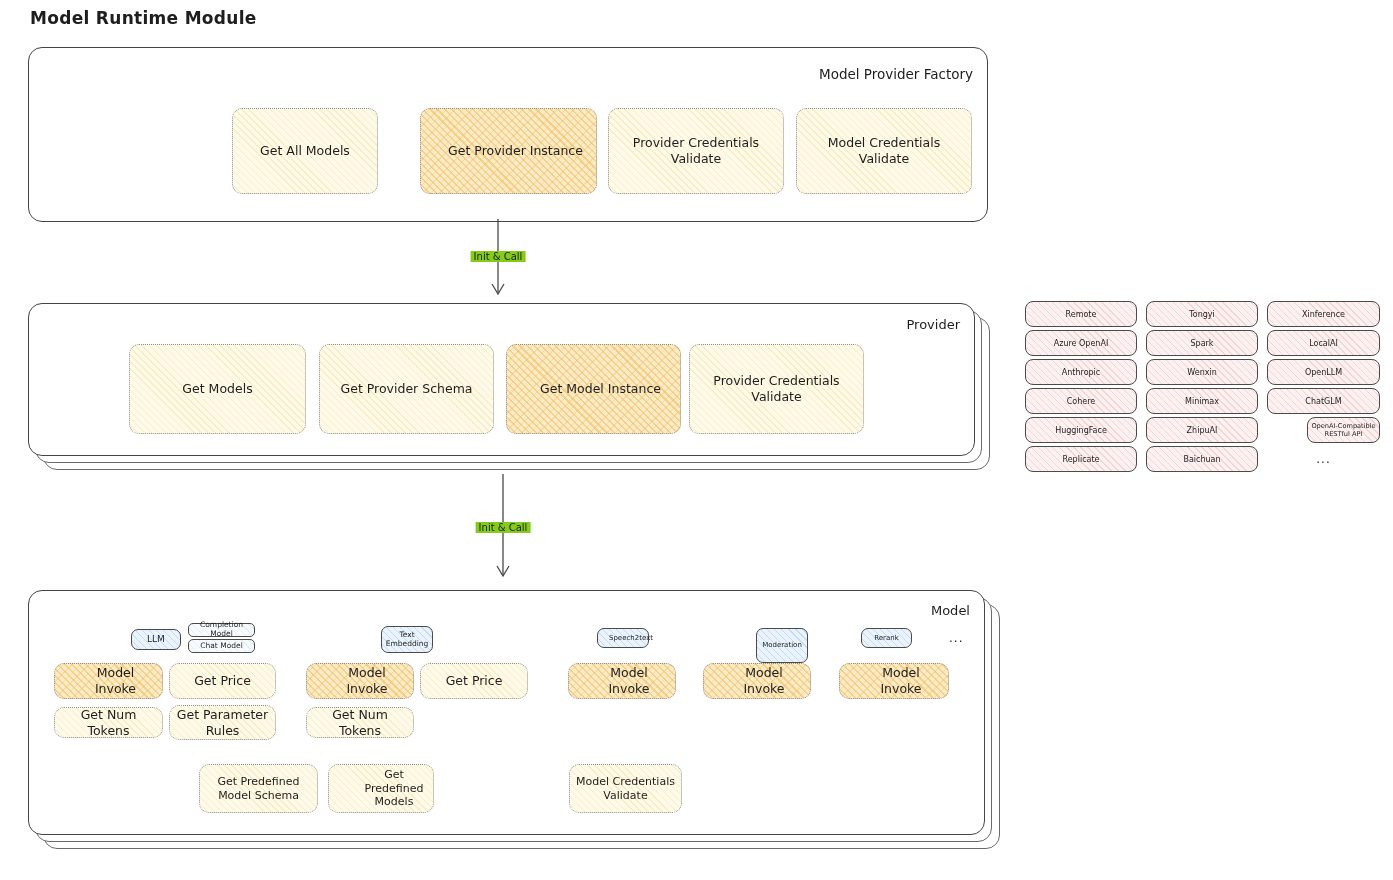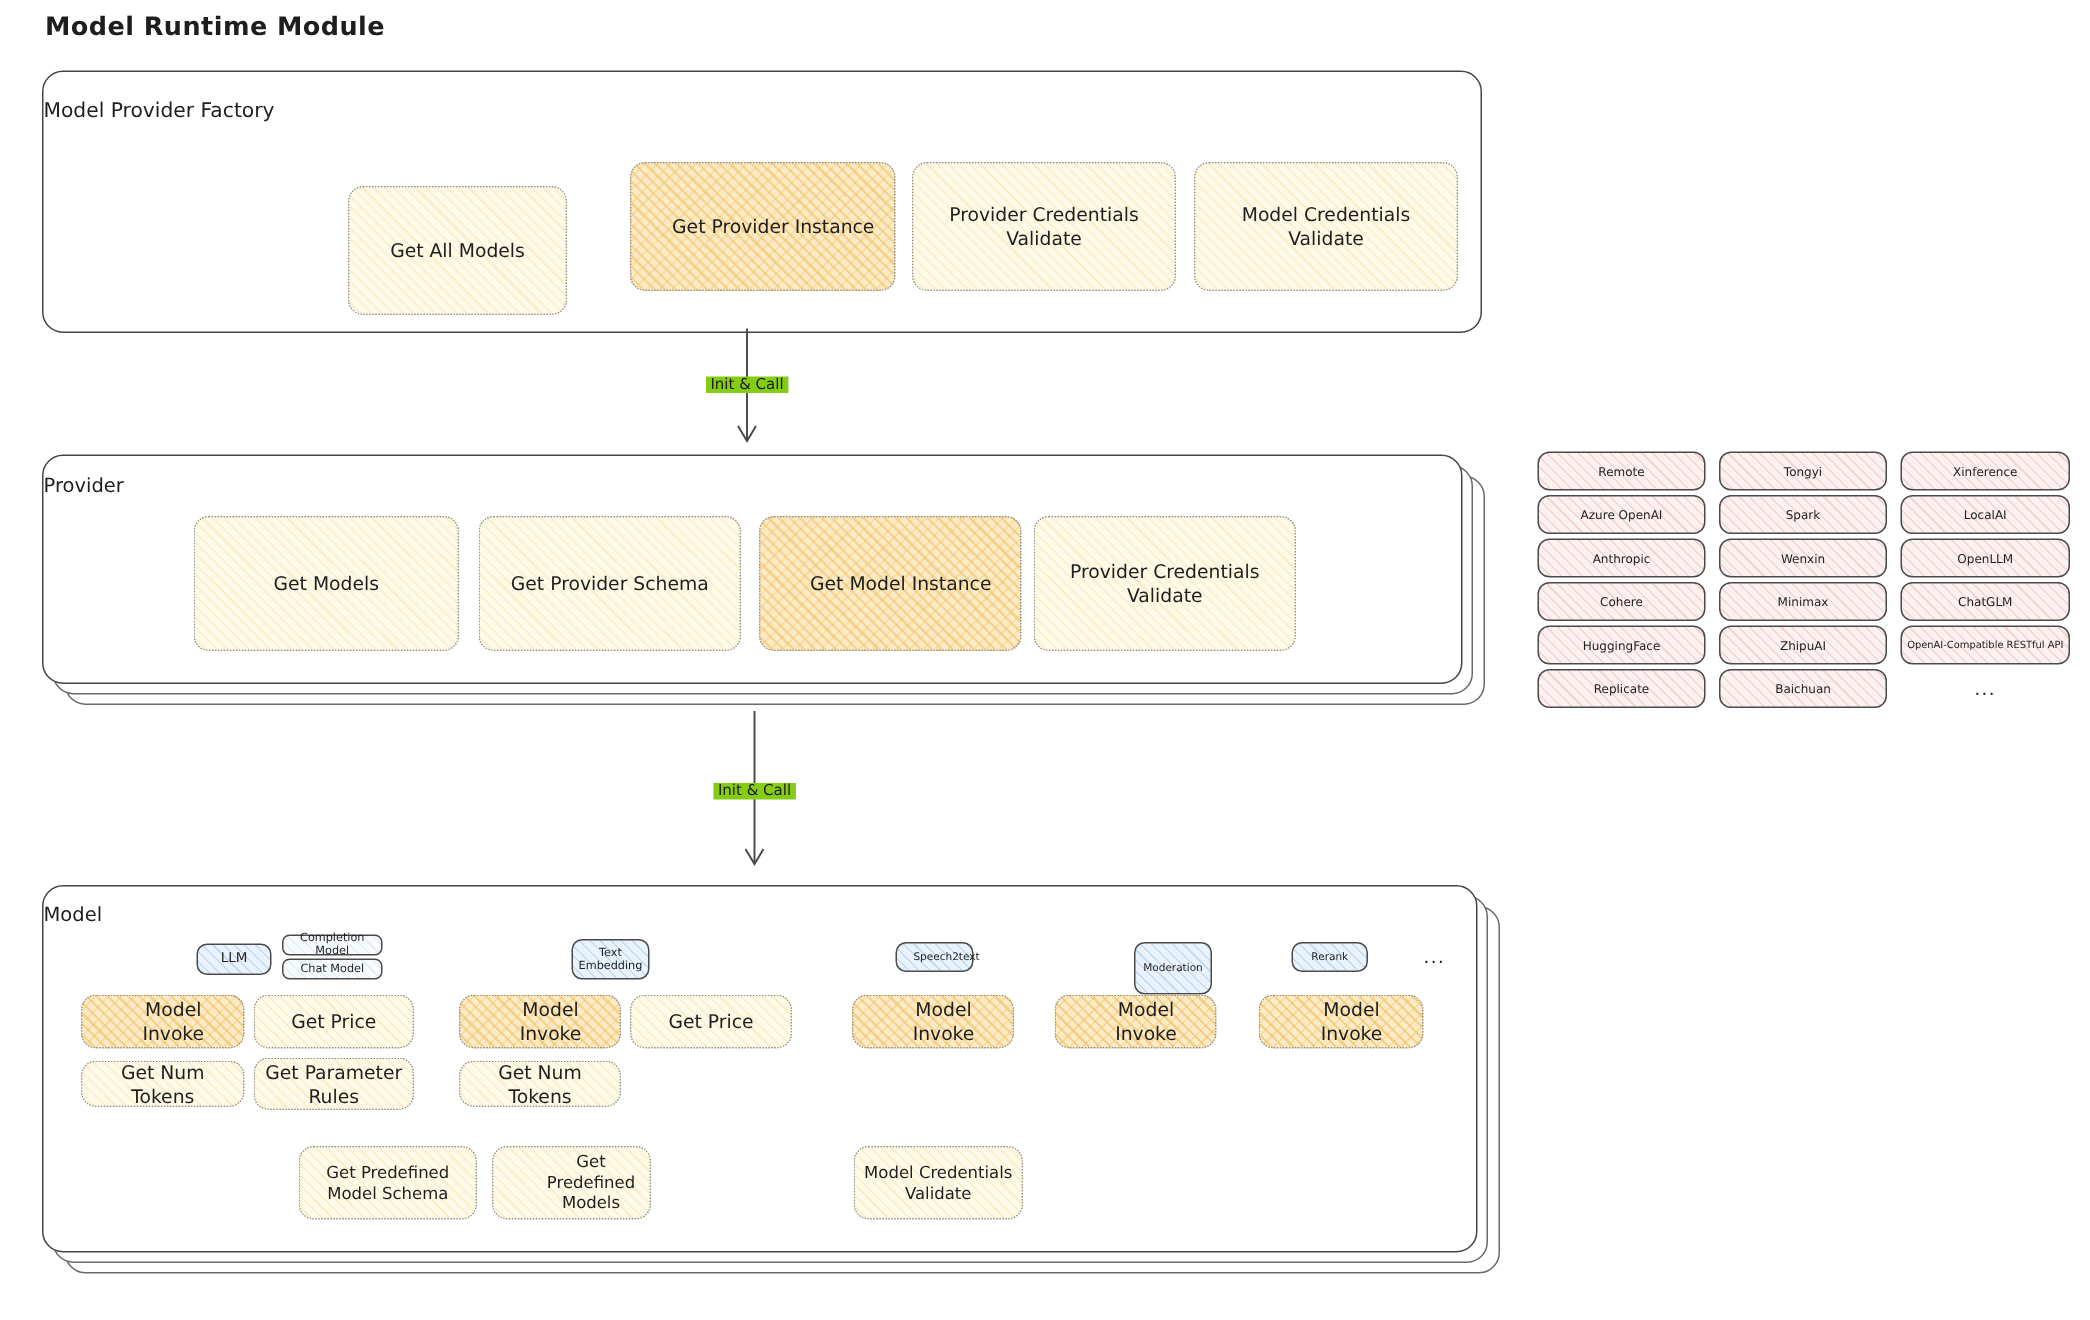--- a/index.html
+++ b/index.html
@@ -3,38 +3,38 @@
 <meta charset="utf-8">
 <style>
   html,body{margin:0;padding:0;background:#ffffff;}
   .canvas{position:relative;width:1393px;height:880px;background:#ffffff;overflow:hidden;
           font-family:"DejaVu Sans",sans-serif;color:#1e1e1e;}
   .abs{position:absolute;}
   .page-title{left:30px;top:8px;font-size:17px;font-weight:bold;letter-spacing:.3px;}
 
   
   .panel{position:absolute;background:#fff;border:1.6px solid #454545;border-radius:14px;}
-  .panel-title{position:absolute;left:0;right:14px;text-align:left;font-size:13.5px;}
+  .panel-title{position:absolute;left:0;right:14px;text-align:right;font-size:13.5px;}
   .stack{position:absolute;background:#fff;border:1.4px solid #6a6a6a;border-radius:14px;}
 
   
   .mbox{position:absolute;border:1.5px dotted #8f8f8f;border-radius:10px;
         display:flex;align-items:center;justify-content:center;text-align:center;
         font-size:12.5px;line-height:1.25;padding:2px 6px;box-sizing:border-box;}
   .y{background:repeating-linear-gradient(45deg,rgba(246,214,130,.38) 0 1px,transparent 1px 5px),#FEFAE9;}
   .o{background:repeating-linear-gradient(45deg,rgba(243,186,88,.55) 0 1.5px,transparent 1.5px 5px),
                repeating-linear-gradient(135deg,rgba(243,186,88,.35) 0 1px,transparent 1px 6px),#FBEBC6;padding-left:20px;}
 
   
   .grid{position:absolute;left:1025px;top:301px;display:grid;
         grid-template-columns:112px 112px 113px;grid-auto-rows:26px;gap:3px 9px;}
   .chip{border:1.2px solid #4a4a4a;border-radius:8px;display:flex;align-items:center;justify-content:center;
         font-size:8px;text-align:center;
         background:repeating-linear-gradient(45deg,rgba(236,176,176,.45) 0 1px,transparent 1px 5px),#FCF1F1;}
-  .chip:nth-child(15){font-size:6.6px;}
+  .chip:nth-child(15){font-size:6.6px;margin-left:40px;}
   .more-cell{display:flex;align-items:center;justify-content:center;font-size:12px;letter-spacing:1px;}
 
   
   .tab{position:absolute;border:1.2px solid #4a4a4a;border-radius:7px;display:flex;align-items:center;
        justify-content:center;text-align:center;line-height:1.15;box-sizing:border-box;
        background:repeating-linear-gradient(45deg,rgba(146,192,232,.45) 0 1px,transparent 1px 5px),#EAF3FC;}
   .tab.lite{background:repeating-linear-gradient(45deg,rgba(170,205,240,.28) 0 1px,transparent 1px 5px),#F8FBFE;border-radius:5px;}
 
   .arrow-label{position:absolute;transform:translateX(-50%);background:#84cc16;padding:0 3px;font-size:10px;}
   .ellipsis{position:absolute;font-size:12px;letter-spacing:1px;}
@@ -42,21 +42,21 @@
 </style>
 </head>
 <body>
 
 <div class="canvas">
 
   <div class="abs page-title">Model Runtime Module</div>
 
   <div class="panel" style="left:28px;top:47px;width:958px;height:173px;">
     <div class="panel-title" style="top:18px;">Model Provider Factory</div>
-    <div class="mbox y" style="left:203px;top:76px;width:146px;height:86px;">Get All Models</div>
+    <div class="mbox y" style="left:203px;top:60px;width:146px;height:86px;">Get All Models</div>
     <div class="mbox o" style="left:391px;top:60px;width:177px;height:86px;">Get Provider Instance</div>
     <div class="mbox y" style="left:579px;top:60px;width:176px;height:86px;">Provider Credentials Validate</div>
     <div class="mbox y" style="left:767px;top:60px;width:176px;height:86px;">Model Credentials Validate</div>
   </div>
 
   <svg class="arrow" style="left:487px;top:219px;" width="22" height="78">
     <line x1="11" y1="0" x2="11" y2="74" stroke="#4a4a4a" stroke-width="1.3"></line>
     <polyline points="5,65 11,75 17,65" fill="none" stroke="#4a4a4a" stroke-width="1.3"></polyline>
   </svg>
   <div class="arrow-label" style="left:498px;top:251px;">Init &amp; Call</div>

